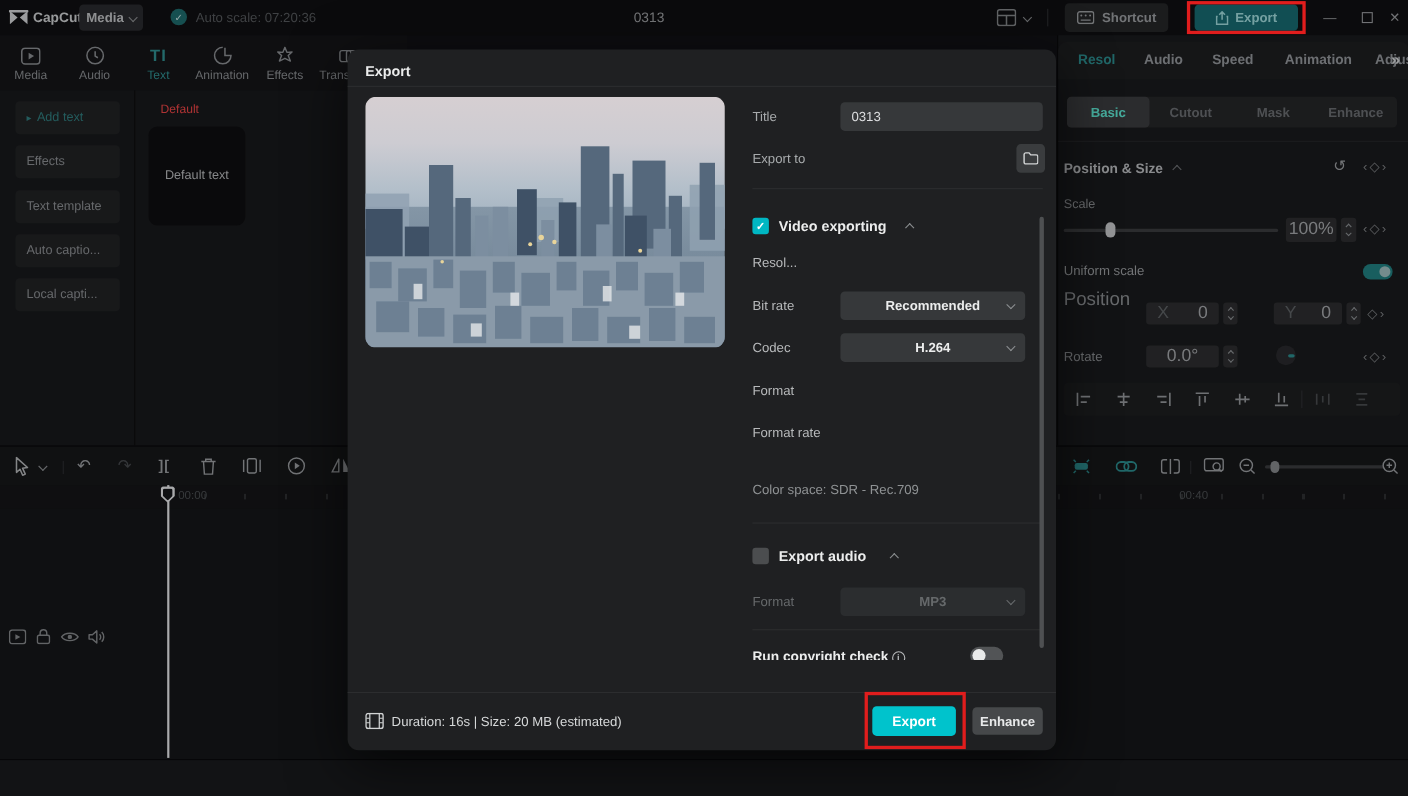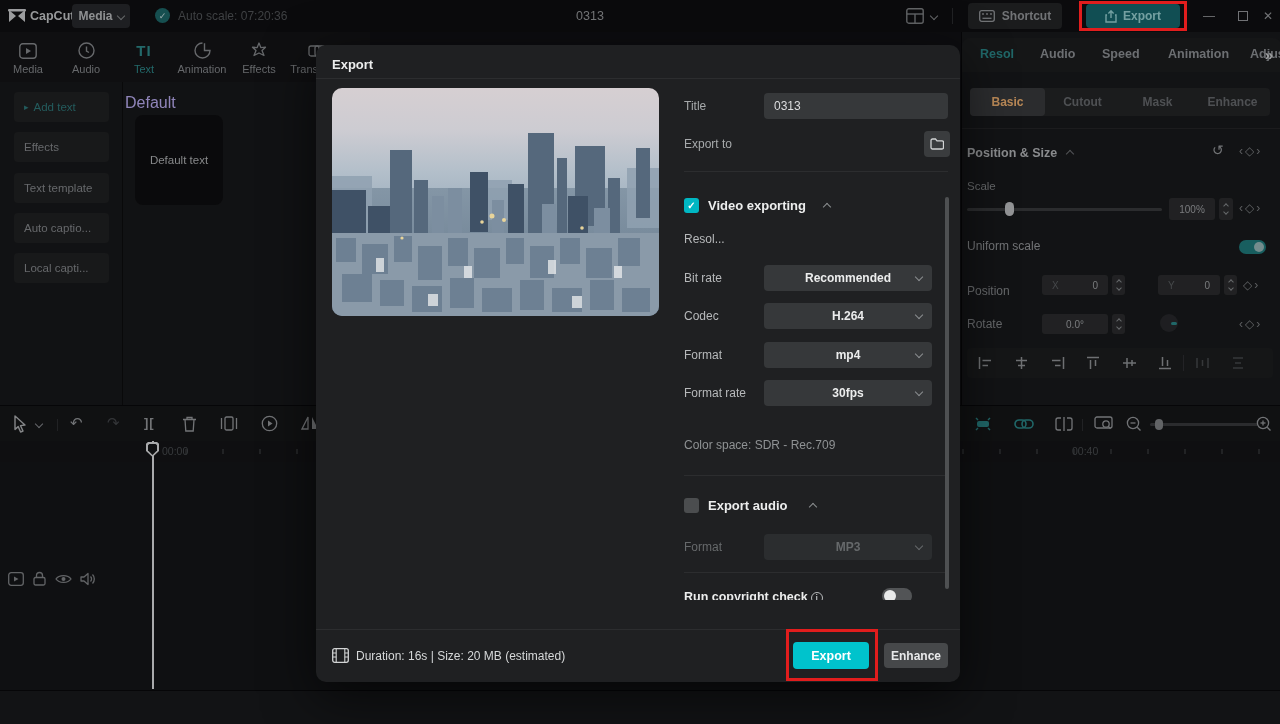--- a/index.html
+++ b/index.html
@@ -29,37 +29,37 @@
   .ltab { position:absolute; top:5px; width:56px; text-align:center; color:#8b8e90; font-size:11px; }
   .ltab .ic { height:22px; display:flex; align-items:flex-end; justify-content:center; margin-bottom:4px; }
   .ltab.active, .ltab.active .ti { color:#2e8f8f; }
   .ti { font-size:15px; font-weight:bold; letter-spacing:1px; }
 
   
   .lpanel { position:absolute; left:0; top:82px; width:370px; height:323px; background:#161718; }
   .side-btn { position:absolute; left:14px; width:95px; height:30px; background:#1f2021; border-radius:4px; display:flex; align-items:center; padding-left:10px; color:#8b8e90; font-size:11.5px; gap:5px; }
   .side-btn.active { color:#2f7d7d; }
   .vdiv { position:absolute; left:122px; top:0; width:1px; height:323px; background:#0a0a0b; }
-  .sec-title { position:absolute; left:125px; top:12px; color:#c4b5fd; font-size:16px; }
+  .sec-title { position:absolute; left:146px; top:12px; color:#ef4444; font-size:11px; }
   .def-card { position:absolute; left:135px; top:33px; width:88px; height:90px; background:#0c0c0d; border-radius:8px; display:flex; align-items:center; justify-content:center; color:#b8babb; font-size:11.5px; }
 
   
   .rpanel { position:absolute; left:961px; top:32px; width:319px; height:373px; background:#171819; border-left:1px solid #060607; }
   .rtabs { position:absolute; left:0px; top:6px; width:319px; height:34px; background:#1b1c1d; border-radius:8px 8px 0 0; }
   .rtab { position:absolute; top:9px; font-size:12.5px; font-weight:bold; color:#94979a; }
   .rtab.active { color:#2a8c8c; }
   .more-ic { position:absolute; right:8px; top:8px; color:#d6d8d9; font-size:15px; font-weight:bold; }
   .subtabs { position:absolute; left:8px; top:56px; width:300px; height:28px; background:#232425; border-radius:4px; display:flex; }
   .seg { flex:1; display:flex; align-items:center; justify-content:center; font-size:12px; color:#6a6d6f; font-weight:bold; border-radius:4px; }
-  .seg.active { background:#3a3b3c; color:#fdba74; }
+  .seg.active { background:#3a3b3c; color:#5eead4; }
   .rdiv { position:absolute; left:0; top:96px; width:319px; height:1px; background:#242526; }
   .ps-title { position:absolute; left:5px; top:114px; color:#bcbec0; font-size:12.5px; font-weight:bold; }
   .kf { color:#7e8183; font-size:12px; letter-spacing:2px; }
   .lab { color:#8b8e90; font-size:11.5px; }
-  .valbox { background:#2b2c2d; border-radius:3px; color:#a5a7a9; font-size:10px; display:flex; align-items:center; justify-content:center; }
+  .valbox { background:#2b2c2d; border-radius:3px; color:#a5a7a9; font-size:16px; display:flex; align-items:center; justify-content:center; }
   .stepper { background:#2b2c2d; border-radius:3px; display:flex; flex-direction:column; align-items:center; justify-content:center; gap:2px; }
   .stepper .chev { width:4px; height:4px; border-width:1.2px; }
   .toggle-on { position:absolute; width:27px; height:14px; border-radius:7px; background:#1f8080; }
   .toggle-on .knob { position:absolute; right:2px; top:2px; width:10px; height:10px; border-radius:50%; background:#9fbfbf; }
   .slider-track { position:absolute; height:3px; background:#3a3b3c; border-radius:2px; }
   .slider-knob { position:absolute; width:9px; height:14px; border-radius:5px; background:#c9cbcc; top:-6px; }
   .alignrow { position:absolute; left:5px; top:316px; width:306px; height:30px; background:#1b1c1d; border-radius:4px; display:flex; align-items:center; }
   .al { width:36px; display:flex; justify-content:center; }
   .al svg { stroke:#96999b; }
   .al.dim svg { stroke:#494b4d; }
@@ -282,21 +282,21 @@
         <i class="chev up"></i>
         <i class="chev"></i>
       </div>
     <span class="abs kf" style="left:277px;top:169px">‹◇›</span>
 
     <span class="abs lab" style="left:5px;top:207px;color:#9b9ea0;font-size:12px">Uniform scale</span>
     <div class="toggle-on" style="left:277px;top:208px">
         <div class="knob"></div>
       </div>
 
-    <span class="abs lab" style="left:5px;top:252px;font-size:12px">Position</span>
+    <span class="abs lab" style="left:5px;top:230px;font-size:17px">Position</span>
     <div class="valbox" style="position:absolute;left:80px;top:243px;width:66px;height:20px;justify-content:space-between;padding:0 10px">
       <span style="color:#5e6163">X</span>
       <span>0</span>
     </div>
     <div class="stepper" style="position:absolute;left:150px;top:243px;width:13px;height:20px">
         <i class="chev up"></i>
         <i class="chev"></i>
       </div>
     <div class="valbox" style="position:absolute;left:196px;top:243px;width:62px;height:20px;justify-content:space-between;padding:0 10px">
       <span style="color:#5e6163">Y</span>
@@ -594,30 +594,22 @@
           <i class="chev"></i>
       </div>
 
       <span class="frow-label" style="left:368px;top:129px">Codec</span>
       <div class="dd" style="left:448px;top:123px">
         <b>H.264</b>
           <i class="chev"></i>
       </div>
 
       <span class="frow-label" style="left:368px;top:168px">Format</span>
-      <div class="dd" style="left:448px;top:162px">
-        <b>mp4</b>
-          <i class="chev"></i>
-      </div>
 
       <span class="frow-label" style="left:368px;top:206px">Format rate</span>
-      <div class="dd" style="left:448px;top:200px">
-        <b>30fps</b>
-          <i class="chev"></i>
-      </div>
 
       <span class="cspace" style="left:368px;top:258px">Color space: SDR - Rec.709</span>
       <div class="ddiv" style="top:295px"></div>
 
       <div class="vh-check off" style="left:368px;top:318px"></div>
       <span class="sec-head" style="left:392px;top:318px">Export audio</span>
       <i class="chev up abs" style="left:494px;top:324px"></i>
 
       <span class="frow-label dis" style="left:368px;top:360px">Format</span>
       <div class="dd dis" style="left:448px;top:354px">

